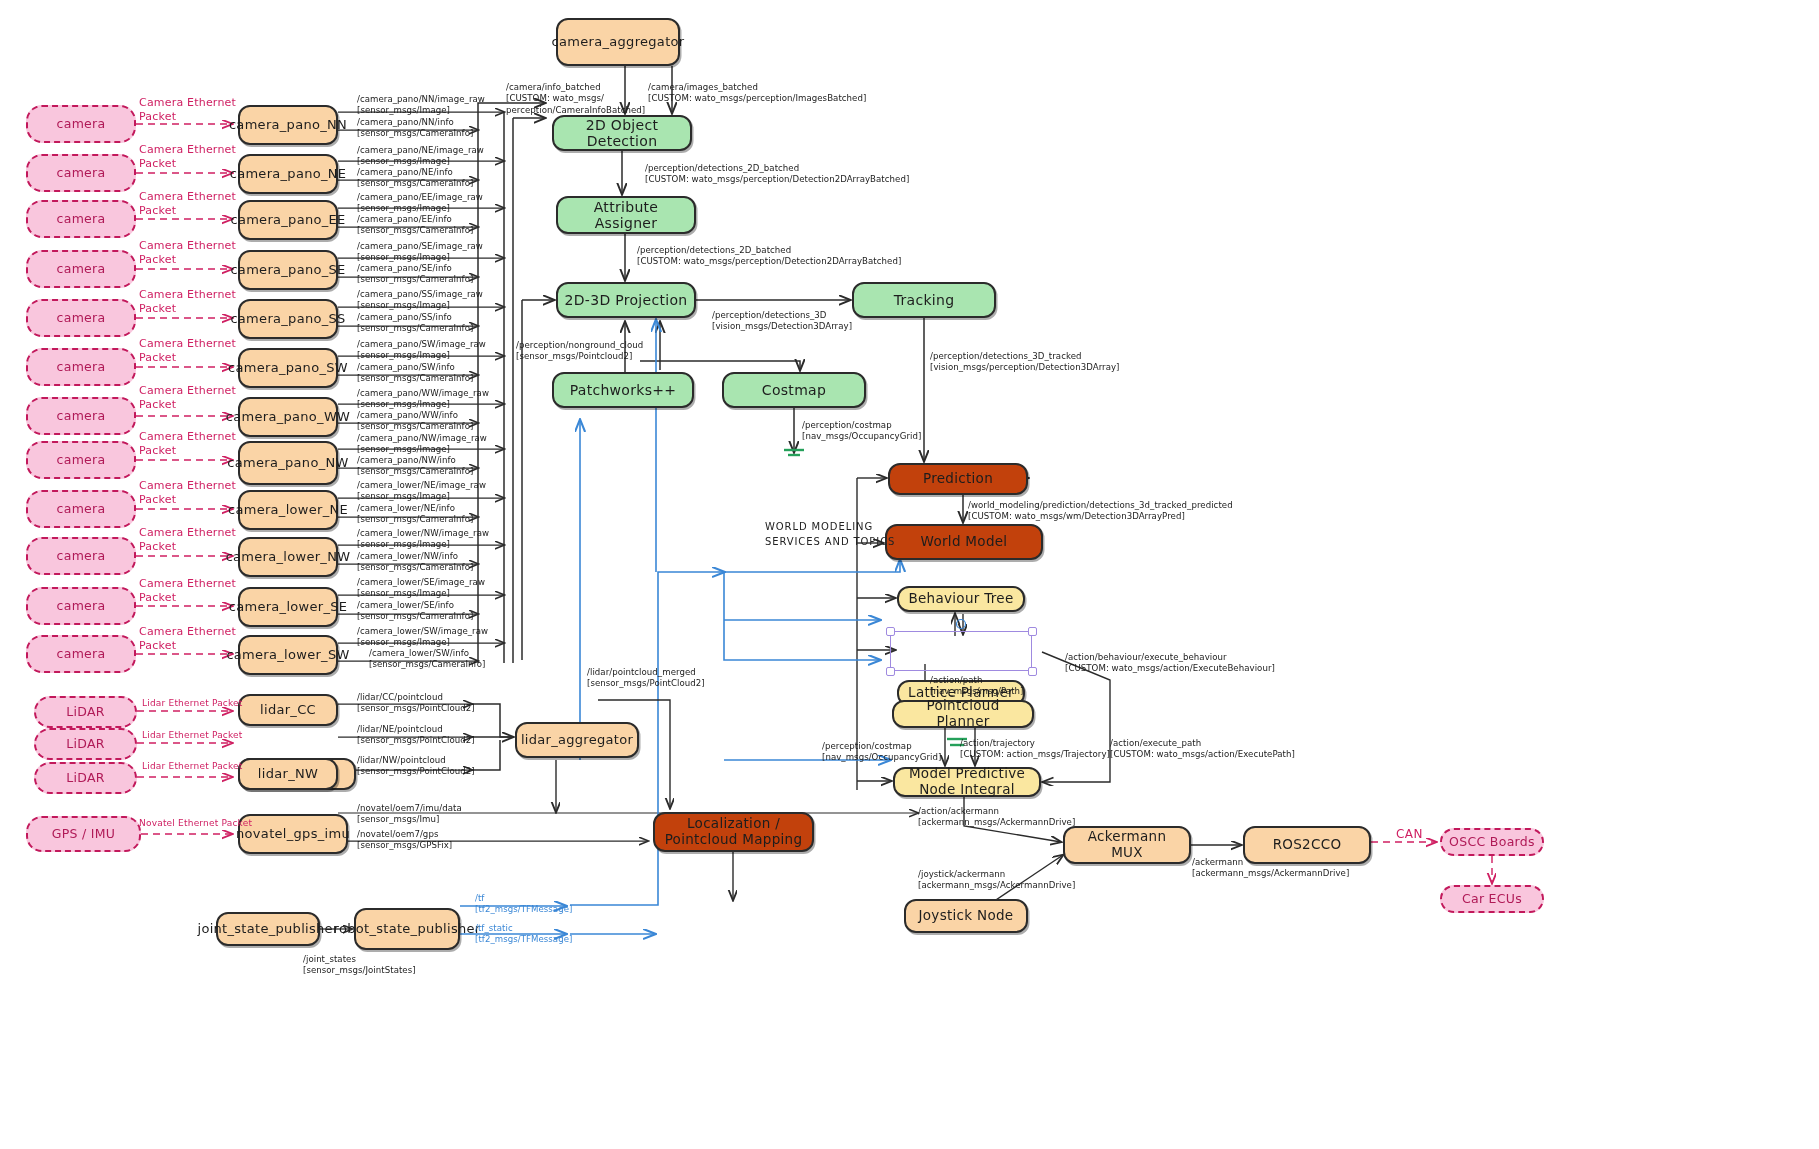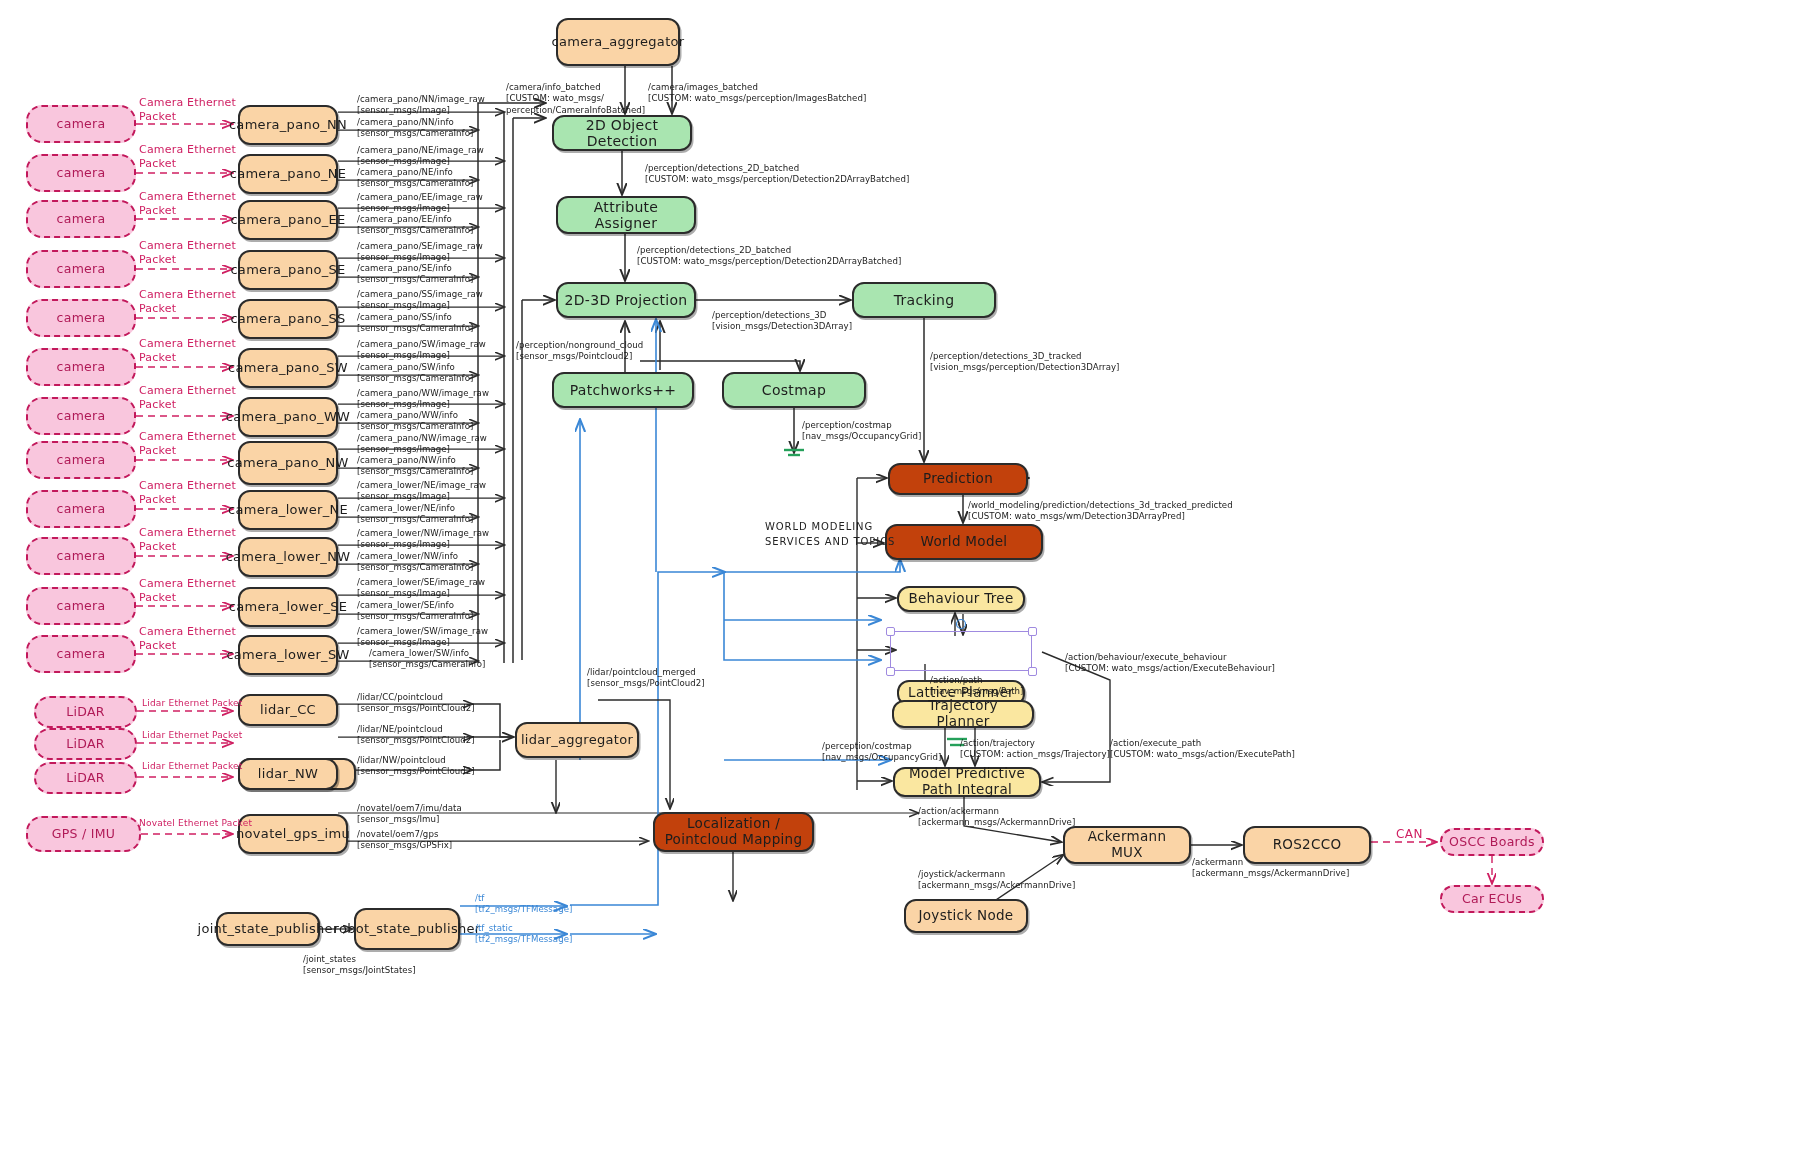--- a/index.html
+++ b/index.html
@@ -391,24 +391,24 @@
       </div>
     </div>
   <div id="plan-group">
       <div class="node n-planning" style="left: 897px; top: 586px; width: 128px; height: 26px;">
         <span>Behaviour Tree</span>
       </div>
       <div class="node n-planning" style="left: 897px; top: 638px; width: 128px; height: 26px; margin-top: 42px;">
         <span>Lattice Planner</span>
       </div>
       <div class="node n-planning" style="left: 892px; top: 700px; width: 142px; height: 28px;">
-        <span>Trajectory Planner</span>
+        <span>Pointcloud Planner</span>
       </div>
       <div class="node n-planning" style="left: 893px; top: 767px; width: 148px; height: 30px;">
-        <span>Model Predictive Path Integral</span>
+        <span>Model Predictive Node Integral</span>
       </div>
     </div>
   <div id="ctrl-group">
       <div class="node n-ctrl" style="left: 1063px; top: 826px; width: 128px; height: 38px;">
         <span>Ackermann MUX</span>
       </div>
       <div class="node n-ctrl" style="left: 1243px; top: 826px; width: 128px; height: 38px;">
         <span>ROS2CCO</span>
       </div>
       <div class="node n-ctrl" style="left: 904px; top: 899px; width: 124px; height: 34px;">

